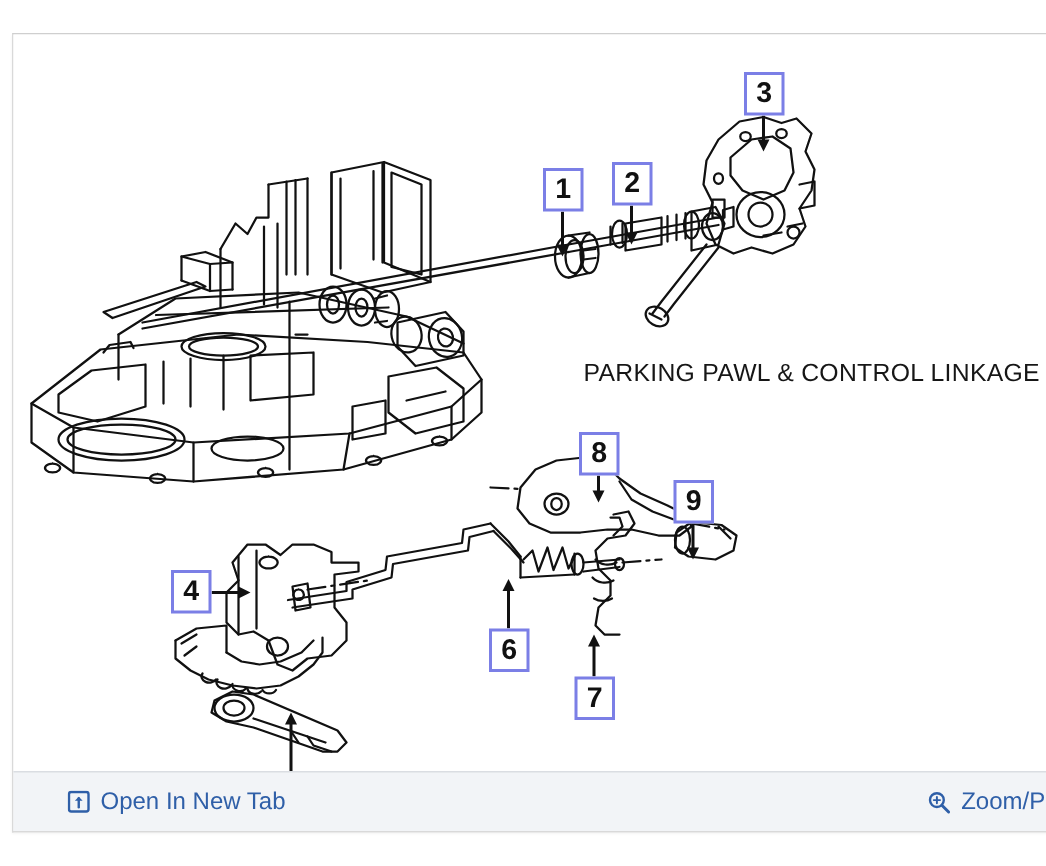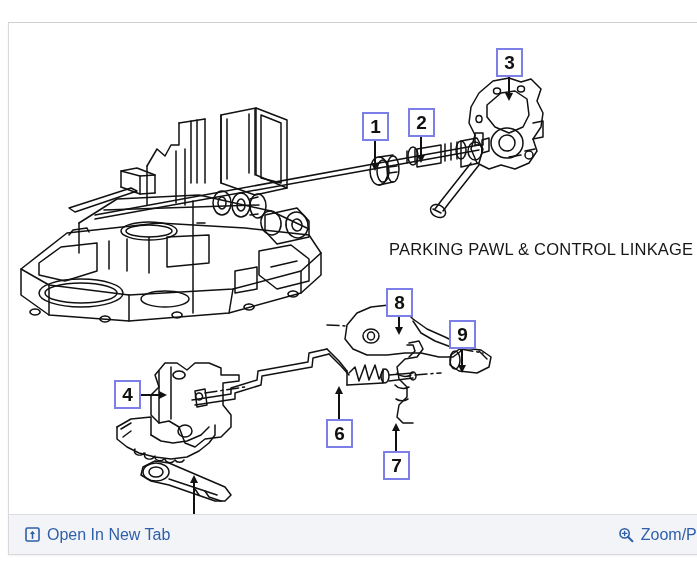--- a/index.html
+++ b/index.html
@@ -124,20 +124,21 @@
   .toolbar-action {
     display: flex;
     align-items: center;
     gap: 7px;
     color: #2f5fa8;
     font-family: "Liberation Sans", sans-serif;
     font-size: 16px;
     cursor: pointer;
     user-select: none;
     white-space: nowrap;
+    margin-left: 20px;
   }
   .toolbar-action .label { line-height: 1; }
   .toolbar-action svg { display: block; }
 
   #zoom-print-action { margin-right: -6px; }
 </style>
 </head>
 <body>
 
 <div id="viewer-panel">

